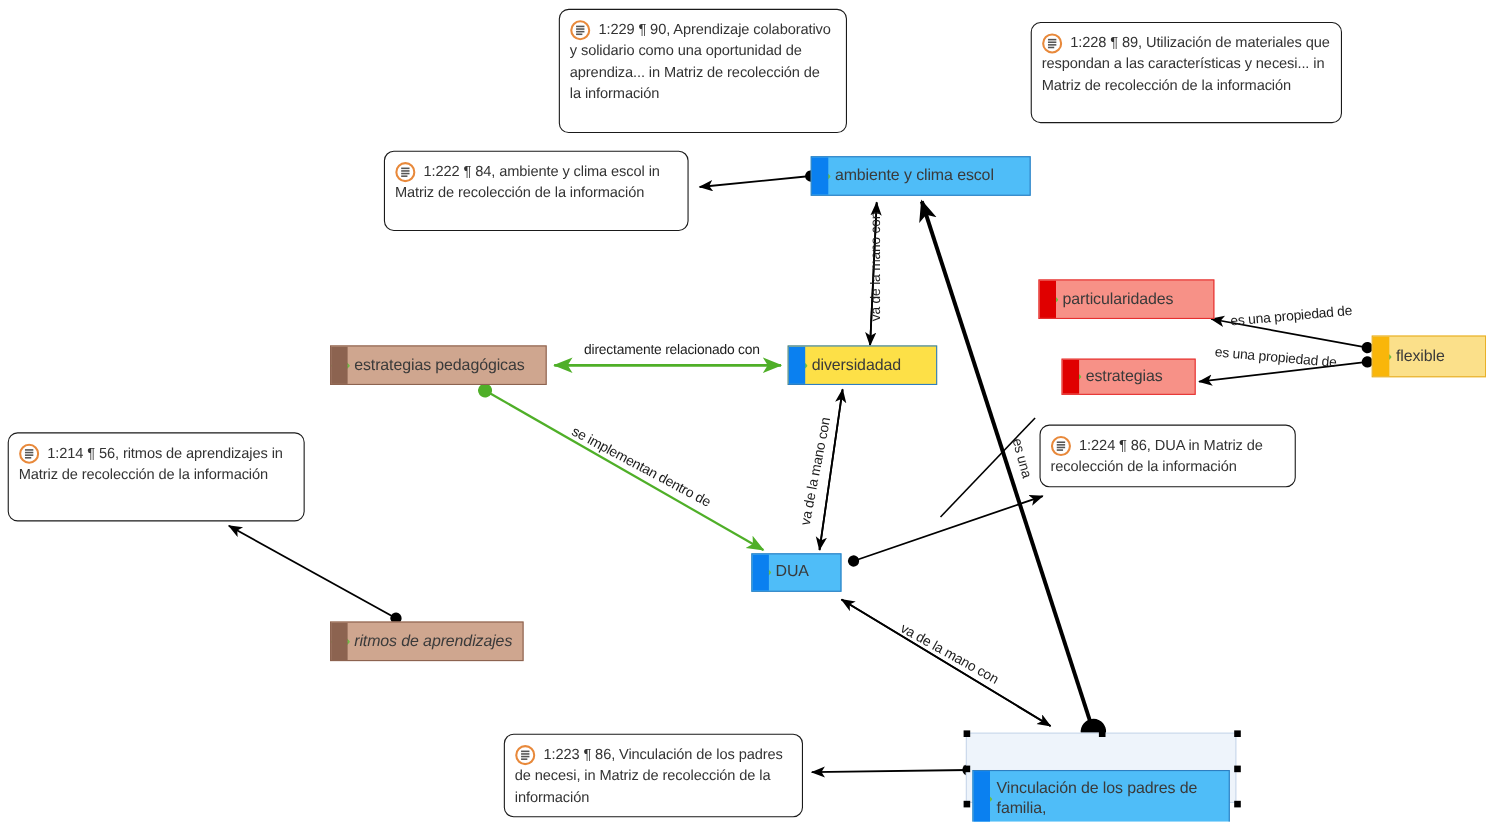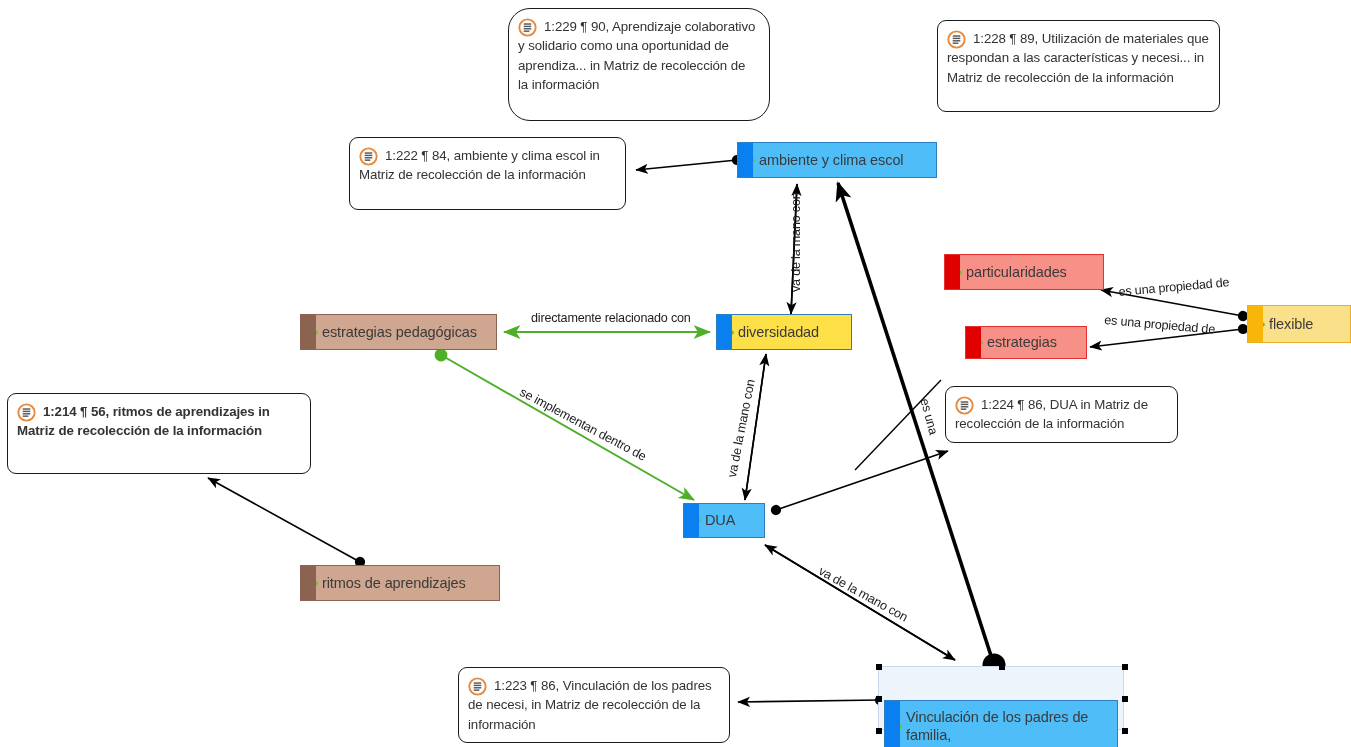--- a/index.html
+++ b/index.html
@@ -190,21 +190,21 @@
 
     <g>
       <line x1="360" y1="562" x2="208" y2="478" stroke="#000" stroke-width="1.6" marker-start="url(#dot-black)" marker-end="url(#arrow-black)"></line>
     </g>
 
     <g>
       <line x1="880" y1="700" x2="738" y2="702" stroke="#000" stroke-width="1.6" marker-start="url(#dot-black)" marker-end="url(#arrow-black)"></line>
     </g>
   </svg>
 
-  <div class="note" id="n0" style="left: 508px; top: 8px; width: 262px; min-height: 113px; border-radius: 22px;">
+  <div class="note" id="n0" style="left: 508px; top: 8px; width: 262px; min-height: 113px;">
     <svg class="note-icon" viewBox="0 0 20 20">
       <circle cx="10" cy="10" r="8.6" fill="#ffffff" stroke="#E8893B" stroke-width="2"></circle>
       <rect x="6" y="5.6" width="8" height="1.5" fill="#555"></rect>
       <rect x="6" y="8.1" width="8" height="1.5" fill="#555"></rect>
       <rect x="6" y="10.6" width="8" height="1.5" fill="#555"></rect>
       <rect x="6" y="13.1" width="6" height="1.5" fill="#555"></rect>
     </svg>
     <span class="note-body">1:229 ¶ 90, Aprendizaje colaborativo y solidario como una oportunidad de aprendiza... in Matriz de recolección de la información</span>
   </div>
 
@@ -223,21 +223,21 @@
     <svg class="note-icon" viewBox="0 0 20 20">
       <circle cx="10" cy="10" r="8.6" fill="#ffffff" stroke="#E8893B" stroke-width="2"></circle>
       <rect x="6" y="5.6" width="8" height="1.5" fill="#555"></rect>
       <rect x="6" y="8.1" width="8" height="1.5" fill="#555"></rect>
       <rect x="6" y="10.6" width="8" height="1.5" fill="#555"></rect>
       <rect x="6" y="13.1" width="6" height="1.5" fill="#555"></rect>
     </svg>
     <span class="note-body">1:222 ¶ 84, ambiente y clima escol in Matriz de recolección de la información</span>
   </div>
 
-  <div class="note" id="n3" style="left: 7px; top: 393px; width: 304px; min-height: 81px; font-weight: bold;">
+  <div class="note" id="n3" style="left: 7px; top: 393px; width: 270px; min-height: 81px;">
     <svg class="note-icon" viewBox="0 0 20 20">
       <circle cx="10" cy="10" r="8.6" fill="#ffffff" stroke="#E8893B" stroke-width="2"></circle>
       <rect x="6" y="5.6" width="8" height="1.5" fill="#555"></rect>
       <rect x="6" y="8.1" width="8" height="1.5" fill="#555"></rect>
       <rect x="6" y="10.6" width="8" height="1.5" fill="#555"></rect>
       <rect x="6" y="13.1" width="6" height="1.5" fill="#555"></rect>
     </svg>
     <span class="note-body">1:214 ¶ 56, ritmos de aprendizajes in Matriz de recolección de la información</span>
   </div>
 
@@ -326,21 +326,21 @@
   <div class="node" id="g6" style="left: 683px; top: 503px; width: 82px; height: 35px; background: rgb(79, 189, 248); border-color: rgb(46, 126, 192);">
     <span class="bar" style="background: rgb(10, 128, 240);"></span>
     <span class="node-inner">
       <svg class="diamond" viewBox="0 0 18 18">
         <polygon points="9,1 17,9 9,17 1,9" fill="#FFFFFF" stroke="#6FBE44" stroke-width="2"></polygon>
       </svg>
       <span class="node-label">DUA</span>
     </span>
   </div>
 
-  <div class="node" id="g7" style="left: 300px; top: 565px; width: 200px; height: 36px; background: rgb(207, 166, 143); border-color: rgb(140, 99, 80);">
+  <div class="node" id="g7" style="left: 300px; top: 565px; width: 176px; height: 36px; background: rgb(207, 166, 143); border-color: rgb(140, 99, 80); font-style: italic;">
     <span class="bar" style="background: rgb(140, 99, 80);"></span>
     <span class="node-inner">
       <svg class="diamond" viewBox="0 0 18 18">
         <polygon points="9,1 17,9 9,17 1,9" fill="#FFFFFF" stroke="#6FBE44" stroke-width="2"></polygon>
       </svg>
       <span class="node-label">ritmos de aprendizajes</span>
     </span>
   </div>
 
   <div class="sel-wrap" id="selwrap" style="left: 878px; top: 666px; width: 246px; height: 64px;">

